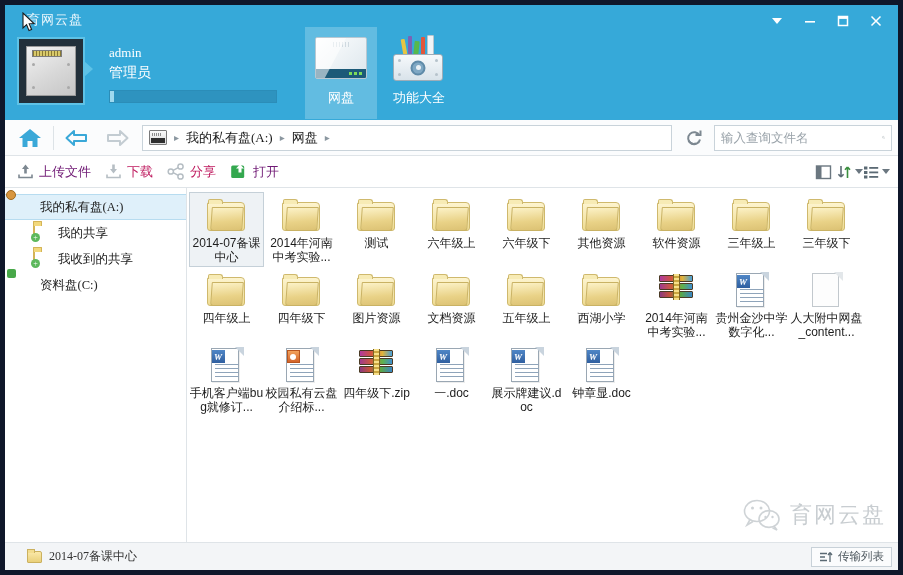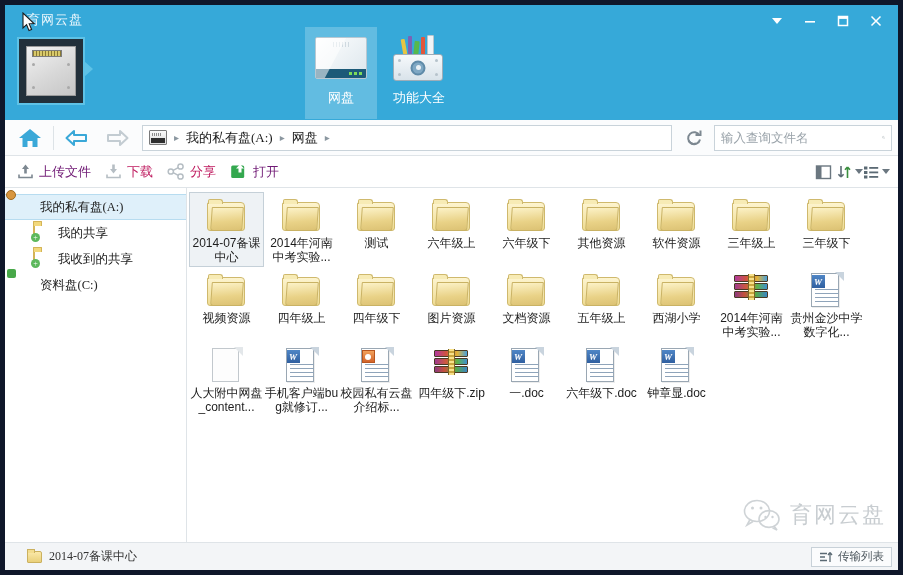--- a/index.html
+++ b/index.html
@@ -545,20 +545,27 @@
 
     <div class="userblock">
       <div class="avatar-frame">
         <div class="avatar-inner">
           <span class="dot d1"></span>
             <span class="dot d2"></span>
           <span class="dot d3"></span>
             <span class="dot d4"></span>
         </div>
         <div class="avatar-caret"></div>
+      </div>
+      <div class="userinfo">
+        <div class="uname">admin</div>
+        <div class="urole">管理员</div>
+        <div class="quota-bar">
+          <div class="quota-fill"></div>
+        </div>
       </div>
     </div>
 
     <div class="tabs">
       <div class="tab active">
         <div class="tab-icon">
           <div class="drv">
             <div class="drv-vent"></div>
             <div class="drv-strip">
               <span class="led"></span>
@@ -817,30 +824,20 @@
             <div class="item-name">三年级下</div>
           </div>
           <div class="item">
             <div class="item-icon">
               <div class="ic-folder">
                 <div class="back"></div>
                 <div class="tab-l"></div>
                 <div class="front"></div>
               </div>
             </div>
-            <div class="item-name">视频资源</div>
-          </div>
-          <div class="item">
-            <div class="item-icon">
-              <div class="ic-folder">
-                <div class="back"></div>
-                <div class="tab-l"></div>
-                <div class="front"></div>
-              </div>
-            </div>
             <div class="item-name">四年级上</div>
           </div>
           <div class="item">
             <div class="item-icon">
               <div class="ic-folder">
                 <div class="back"></div>
                 <div class="tab-l"></div>
                 <div class="front"></div>
               </div>
             </div>
@@ -965,21 +962,21 @@
           </div>
           <div class="item">
             <div class="item-icon">
               <div class="ic-doc">
                 <div class="sheet"></div>
                 <div class="fold"></div>
                 <div class="lines"></div>
                 <div class="wbadge">W</div>
               </div>
             </div>
-            <div class="item-name">六年级下.doc</div>
+            <div class="item-name">展示牌建议.doc</div>
           </div>
           <div class="item">
             <div class="item-icon">
               <div class="ic-doc">
                 <div class="sheet"></div>
                 <div class="fold"></div>
                 <div class="lines"></div>
                 <div class="wbadge">W</div>
               </div>
             </div>

